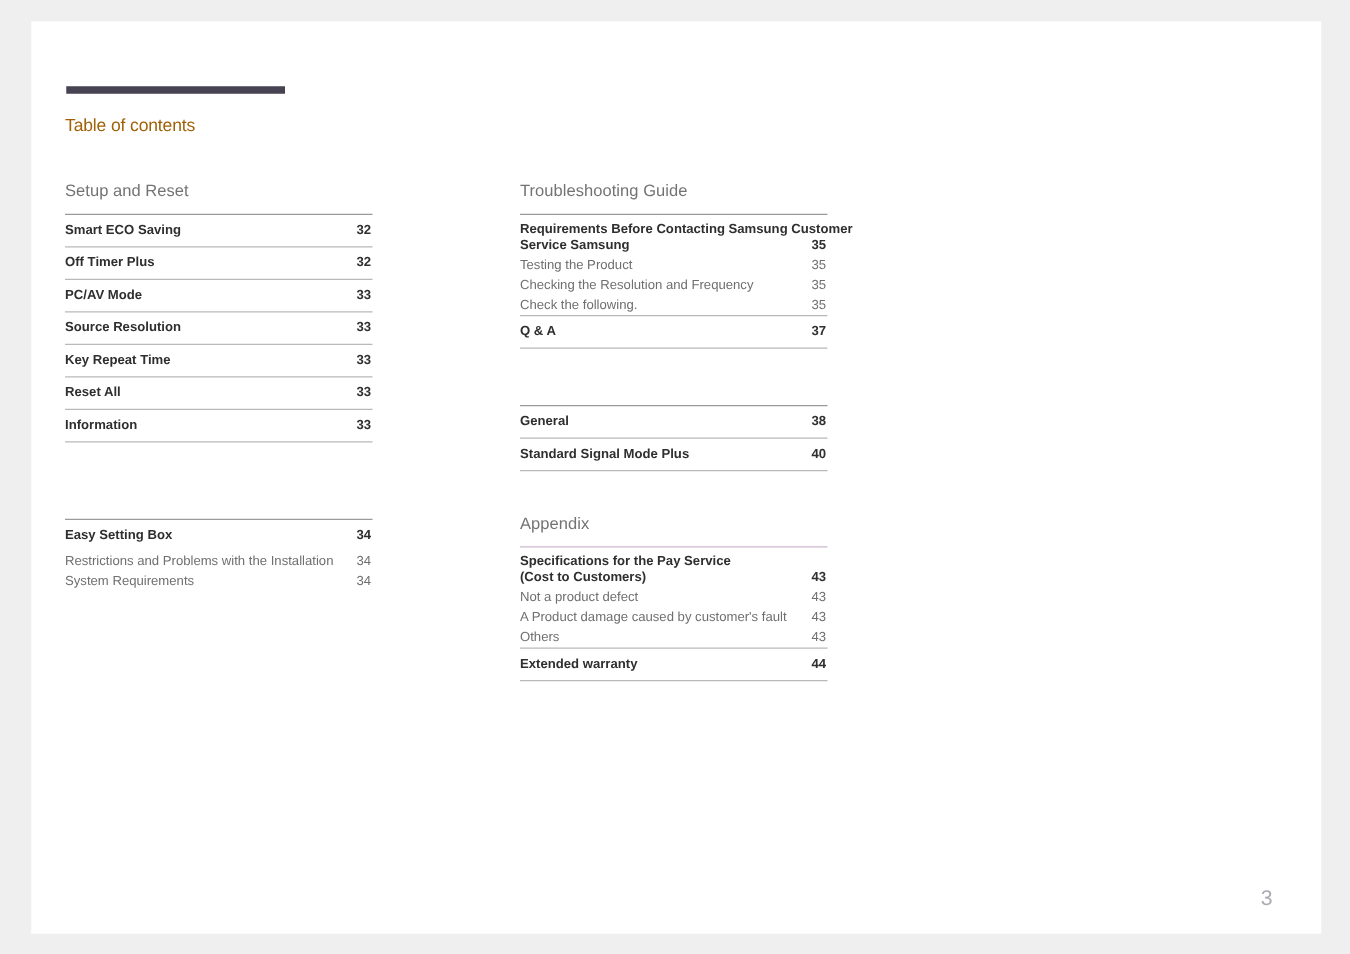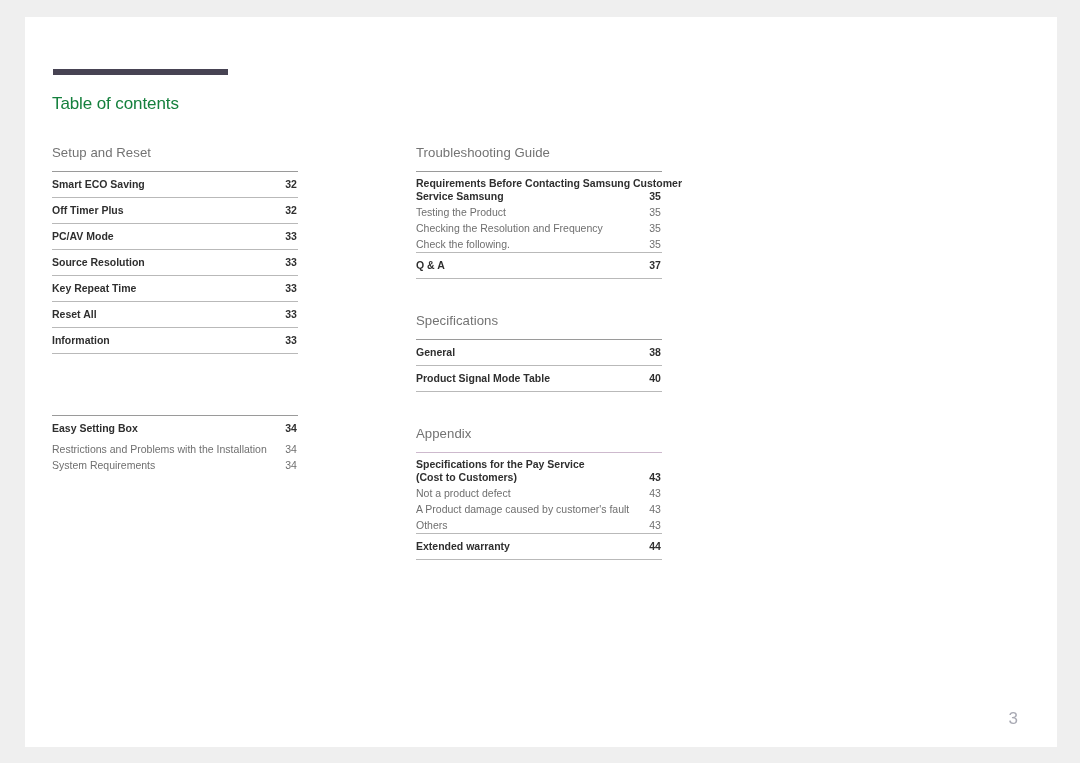--- a/index.html
+++ b/index.html
@@ -21,23 +21,23 @@
   
   #title-rule {
     position: absolute;
     left: 28px; top: 52px;
     width: 175px; height: 6px;
     background: #474353;
   }
   #page-title {
     position: absolute;
     left: 27px; top: 66px;
-    font-size: 17px;
+    font-size: 14px;
     font-weight: 400;
-    color: #15803d;
+    color: #a16207;
     letter-spacing: -0.1px;
     white-space: nowrap;
   }
 
   
   .column { position: absolute; top: 128px; }
   #col-left  { left: 27px;  width: 246px; }
   #col-right { left: 391px; width: 246px; }
 
   .section { margin-bottom: 0; }
@@ -218,29 +218,28 @@
           </li>
           <div class="group-rule"></div>
           <li class="toc-row lvl1">
             <span class="label">Q &amp; A</span>
             <span class="pageno">37</span>
           </li>
         </ul>
       </div>
       <div class="block-gap-md"></div>
       <div class="section">
-        <div class="section-heading">Specifications</div>
         <div class="section-rule"></div>
         <ul class="toc-list">
           <li class="toc-row lvl1">
             <span class="label">General</span>
             <span class="pageno">38</span>
           </li>
           <li class="toc-row lvl1">
-            <span class="label">Product Signal Mode Table</span>
+            <span class="label">Standard Signal Mode Plus</span>
             <span class="pageno">40</span>
           </li>
         </ul>
       </div>
       <div class="block-gap-md"></div>
       <div class="section">
         <div class="section-heading">Appendix</div>
         <div class="section-rule tinted"></div>
         <ul class="toc-list">
           <li class="toc-row wrap">

